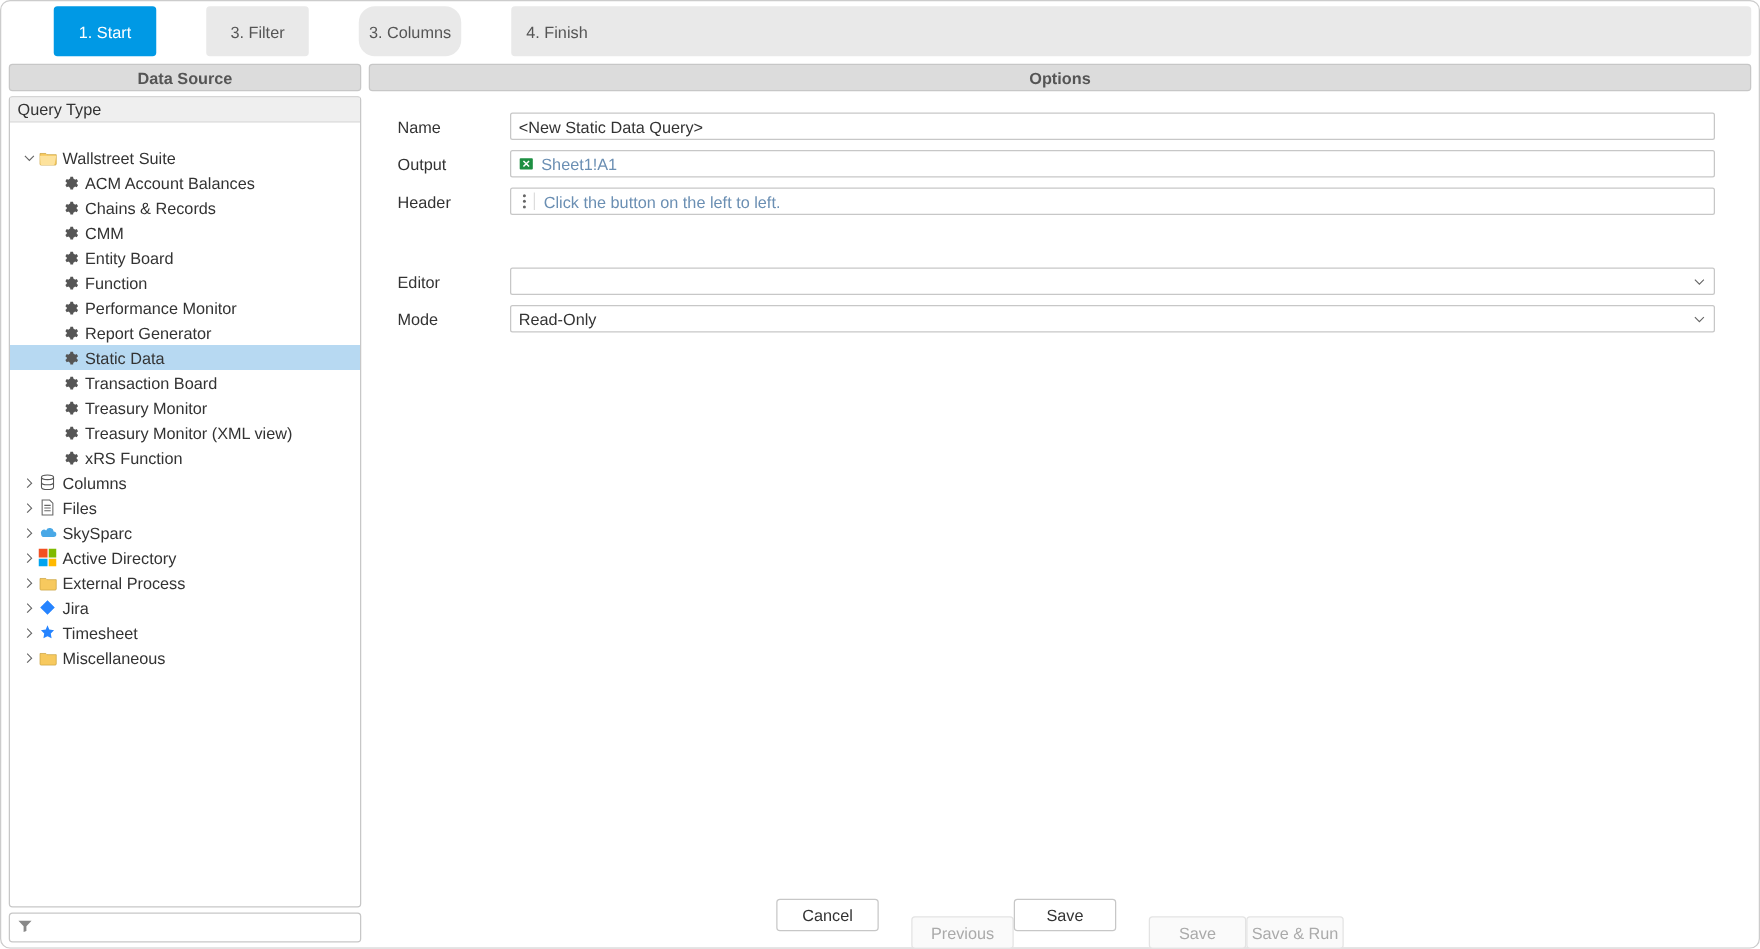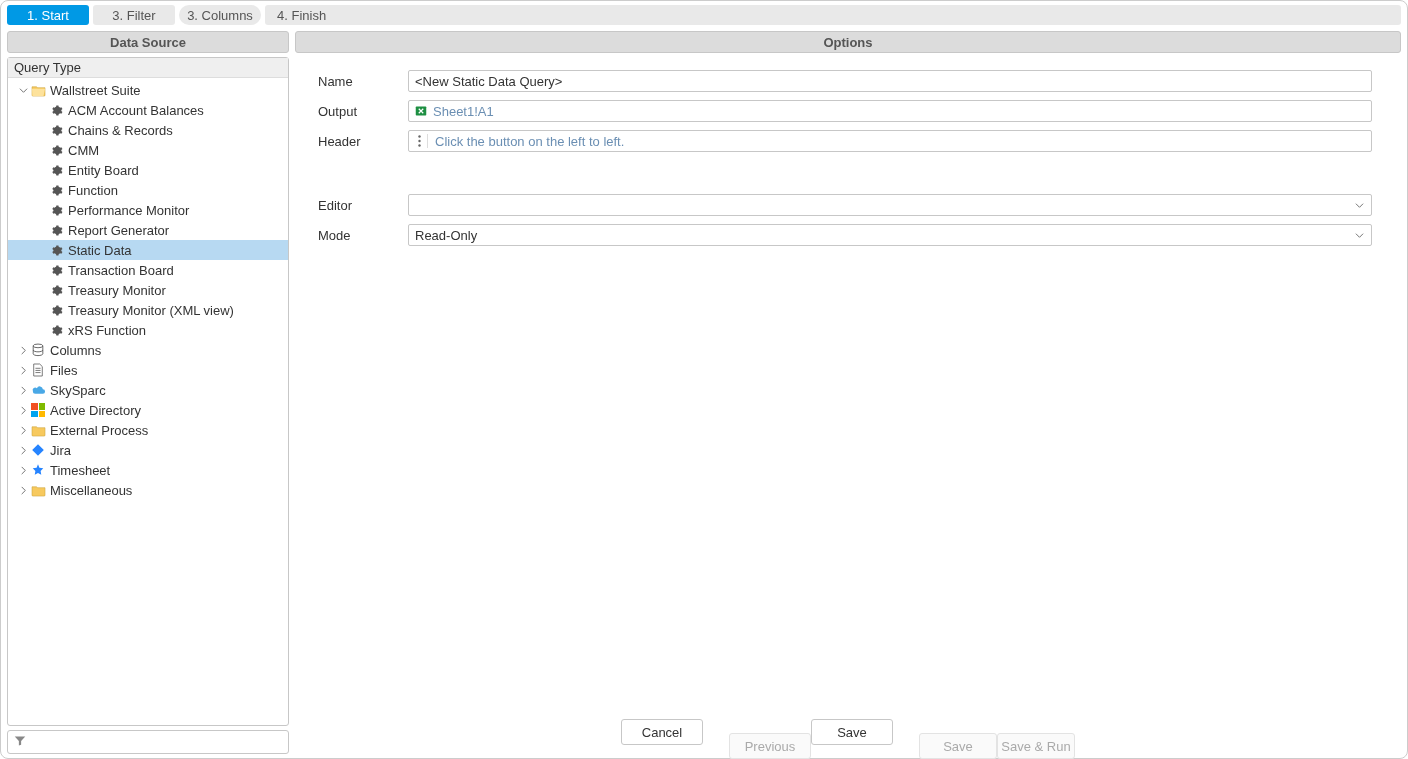--- a/index.html
+++ b/index.html
@@ -7,34 +7,34 @@
   .window { width:1408px; height:759px; border:1px solid #ccc; border-radius:8px; display:flex; flex-direction:column; background:#fff; }
   
   .titlebar { height:32px; display:flex; align-items:center; padding:0 0 0 8px; }
   .titlebar .app-icon { width:16px; height:16px; margin-right:6px; display:flex; align-items:center; justify-content:center; }
   .titlebar .title { flex:0 0 auto; color:#000; }
   .titlebar .spacer { flex:1; }
   .win-btn { width:46px; height:32px; display:flex; align-items:center; justify-content:center; color:#000; }
   .win-btn svg { width:11px; height:11px; }
   
   .wiz-tabs { display:flex; gap:4px; padding:4px 6px 2px 6px; }
-  .wiz-tab { background:#e9e9e9; border-radius:3px; height:20px; display:flex; align-items:center; justify-content:center; color:#555; }
+  .wiz-tab { background:#e9e9e9; border-radius:3px; height:40px; display:flex; align-items:center; justify-content:center; color:#555;margin-left:36px; }
   .wiz-tab.active { background:#0099e5; color:#fff; }
   .wiz-tab.first { width:82px; }
   .wiz-tab.second { width:82px; }
   .wiz-tab.third { width:82px;border-radius:13px; }
   .wiz-tab.fourth { flex:1; padding-left:12px; justify-content:flex-start; }
   
   .body { flex:1; display:flex; gap:6px; padding:4px 6px 4px 6px; min-height:0; }
   .left-col { width:282px; display:flex; flex-direction:column; gap:4px; }
   .right-col { flex:1; display:flex; flex-direction:column; }
   .panel-header { background:#dcdcdc; border:1px solid #c7c7c7; border-radius:3px; height:22px; display:flex; align-items:center; justify-content:center; font-weight:bold; color:#555; }
   .tree-wrap { border:1px solid #c7c7c7; border-radius:3px; flex:1; display:flex; flex-direction:column; min-height:0; background:#fff; }
   .tree-group-title { background:#efefef; border-bottom:1px solid #ddd; padding:2px 6px; color:#333; }
-  .tree { flex:1; overflow:auto; padding:2px 0; }
+  .tree { flex:1; overflow:auto; padding:18px 0; }
   .filter-box { height:24px; border:1px solid #c7c7c7; border-radius:3px; display:flex; align-items:center; padding:0 6px; background:#fff; color:#888; }
   .tree-row { display:flex; align-items:center; height:20px; padding:0 4px; white-space:nowrap; }
   .tree-row.selected { background:#b7d9f2; }
   .tw { width:14px; height:14px; display:flex; align-items:center; justify-content:center; color:#666; }
   .indent { display:inline-block; }
   .node-icon { width:16px; height:16px; margin-right:4px; display:flex; align-items:center; justify-content:center; }
   .gear-icon svg { width:13px; height:13px; color:#555; }
   .folder-icon svg { width:15px; height:13px; }
   .doc-icon svg { width:12px; height:14px; color:#666; }
   .db-icon svg { width:14px; height:14px; color:#555; }

